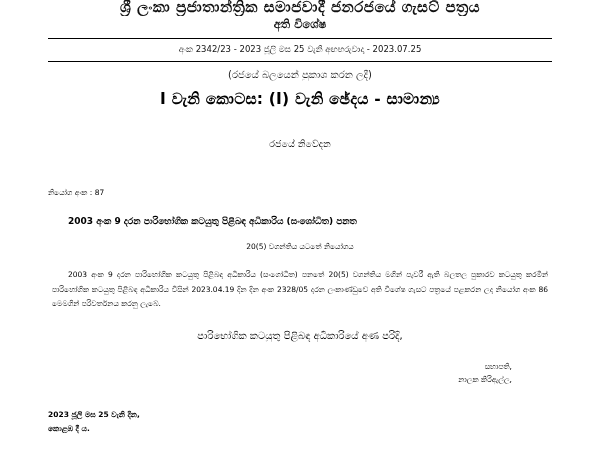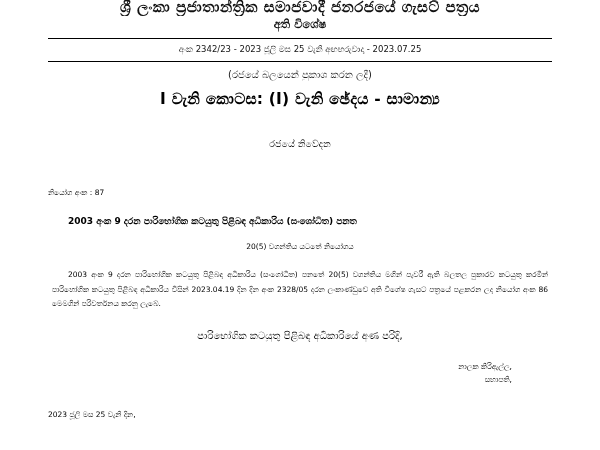--- a/index.html
+++ b/index.html
@@ -126,20 +126,21 @@
     font-size: 7.5px;
     line-height: 1.75;
     padding-right: 40px;
   }
 
   .date-block {
     margin-top: 22px;
     font-size: 7.5px;
     line-height: 1.8;
     text-align: left;
+    font-weight: bold;
   }
 
   .ref-code {
     margin-top: 20px;
     font-size: 7.5px;
     text-align: left;
   }
 </style>
 </head>
 <body>
@@ -168,22 +169,23 @@
 
   <div class="act-title">2003 අංක 9 දරන පාරිභෝගික කටයුතු පිළිබඳ අධිකාරිය (සංශෝධිත) පනත</div>
 
   <div class="section-ref">20(5) වගන්තිය යටතේ නියෝගය</div>
 
   <div class="body-para indent">2003 අංක 9 දරන පාරිභෝගික කටයුතු පිළිබඳ අධිකාරිය (සංශෝධිත) පනතේ 20(5) වගන්තිය මගින් පැවරී ඇති බලතල පුකාරව කටයුතු කරමින් පාරිභෝගික කටයුතු පිළිබඳ අධිකාරිය විසින් 2023.04.19 දින දින අංක 2328/05 දරන ලංකාණ්ඩුවේ අති විශේෂ ගැසට් පත්‍රයේ පළකරන ලද නියෝග අංක 86 මෙමගින් පරිවර්තනය කරනු ලැබේ.</div>
 
   <div class="center-note">පාරිභෝගික කටයුතු පිළිබඳ අධිකාරියේ අණ පරිදි,</div>
 
   <div class="signature">
+    <div>සභාපති,</div>
     <div>නාලක කිරිඇල්ල,</div>
-    <div>සභාපති,</div>
   </div>
 
   <div class="date-block">
     <div>2023 ජූලි මස 25 වැනි දින,</div>
+    <div>කොළඹ දී ය.</div>
   </div>
 
 
 </div>
 
 </body></html>

